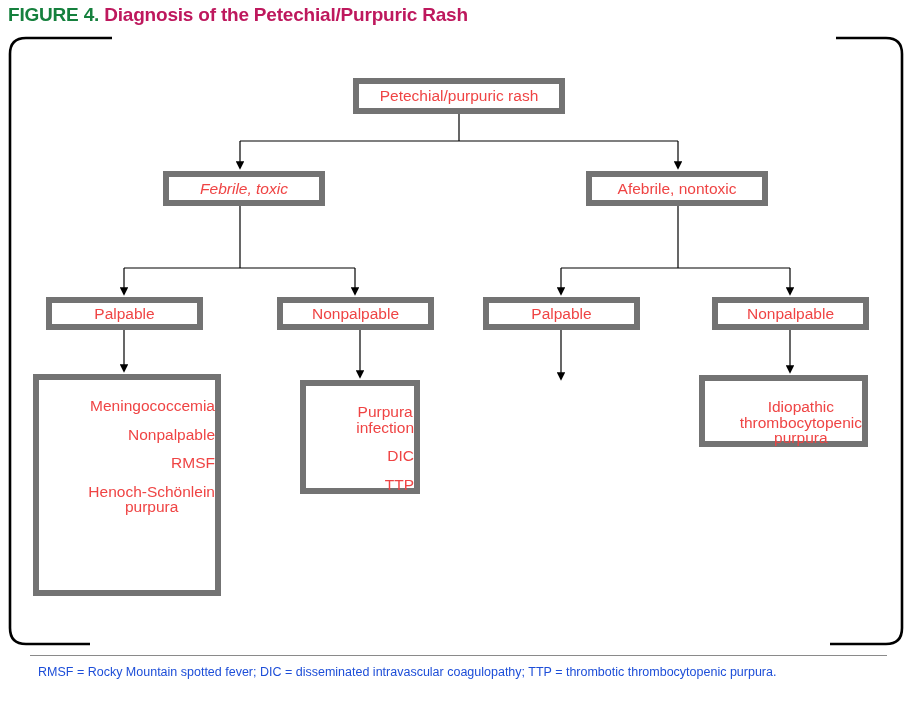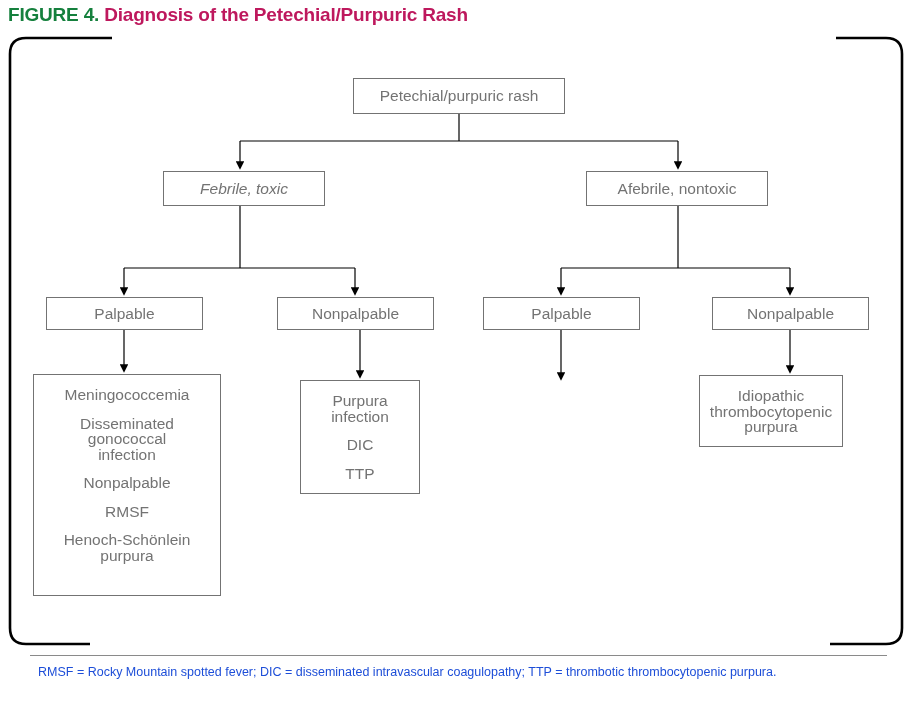--- a/index.html
+++ b/index.html
@@ -47,39 +47,40 @@
   .diagram {
     position: absolute;
     left: 0;
     top: 0;
     width: 917px;
     height: 703px;
   }
 
   .node-box {
     position: absolute;
-    border: 1px solid #737373;
+    border: 6px solid #737373;
     background: #ffffff;
     box-sizing: border-box;
     display: flex;
     flex-direction: column;
     align-items: center;
     justify-content: center;
     text-align: center;
     font-size: 15.5px;
     line-height: 1.0;
-    color: #737373;
+    color: #ef4444;
   }
   .node-box .line {
     display: block;
     white-space: nowrap;
   }
   .node-box.list-box {
     justify-content: flex-start;
-    padding-top: 12px;
+    padding-top: 18px;
+    align-items: flex-end;
   }
   .node-box.list-box .entry {
     display: block;
     margin-bottom: 13px;
   }
   .node-box.list-box .entry:last-child {
     margin-bottom: 0;
   }
   .node-box.list-box .entry .line {
     display: block;
@@ -185,25 +186,20 @@
 
   <div class="node-box" style="left:712px; top:297px; width:157px; height:33px;">
     <span class="line">Nonpalpable</span>
   </div>
 
   <div class="node-box list-box" style="left:33px; top:374px; width:188px; height:222px;">
       <span class="entry">
         <span class="line">Meningococcemia</span>
       </span>
       <span class="entry">
-        <span class="line">Disseminated</span>
-        <span class="line">gonococcal</span>
-        <span class="line">infection</span>
-      </span>
-      <span class="entry">
         <span class="line">Nonpalpable</span>
       </span>
       <span class="entry">
         <span class="line">RMSF</span>
       </span>
       <span class="entry">
         <span class="line">Henoch-Schönlein</span>
         <span class="line">purpura</span>
       </span>
     </div>
@@ -215,21 +211,21 @@
       </span>
       <span class="entry">
         <span class="line">DIC</span>
       </span>
       <span class="entry">
         <span class="line">TTP</span>
       </span>
     </div>
 
 
-  <div class="node-box list-box" style="left:699px; top:375px; width:144px; height:72px;">
+  <div class="node-box list-box" style="left:699px; top:375px; width:169px; height:72px;">
       <span class="entry">
         <span class="line">Idiopathic</span>
         <span class="line">thrombocytopenic</span>
         <span class="line">purpura</span>
       </span>
     </div>
 
 </div>
 
 <div class="footnote-rule"></div>

